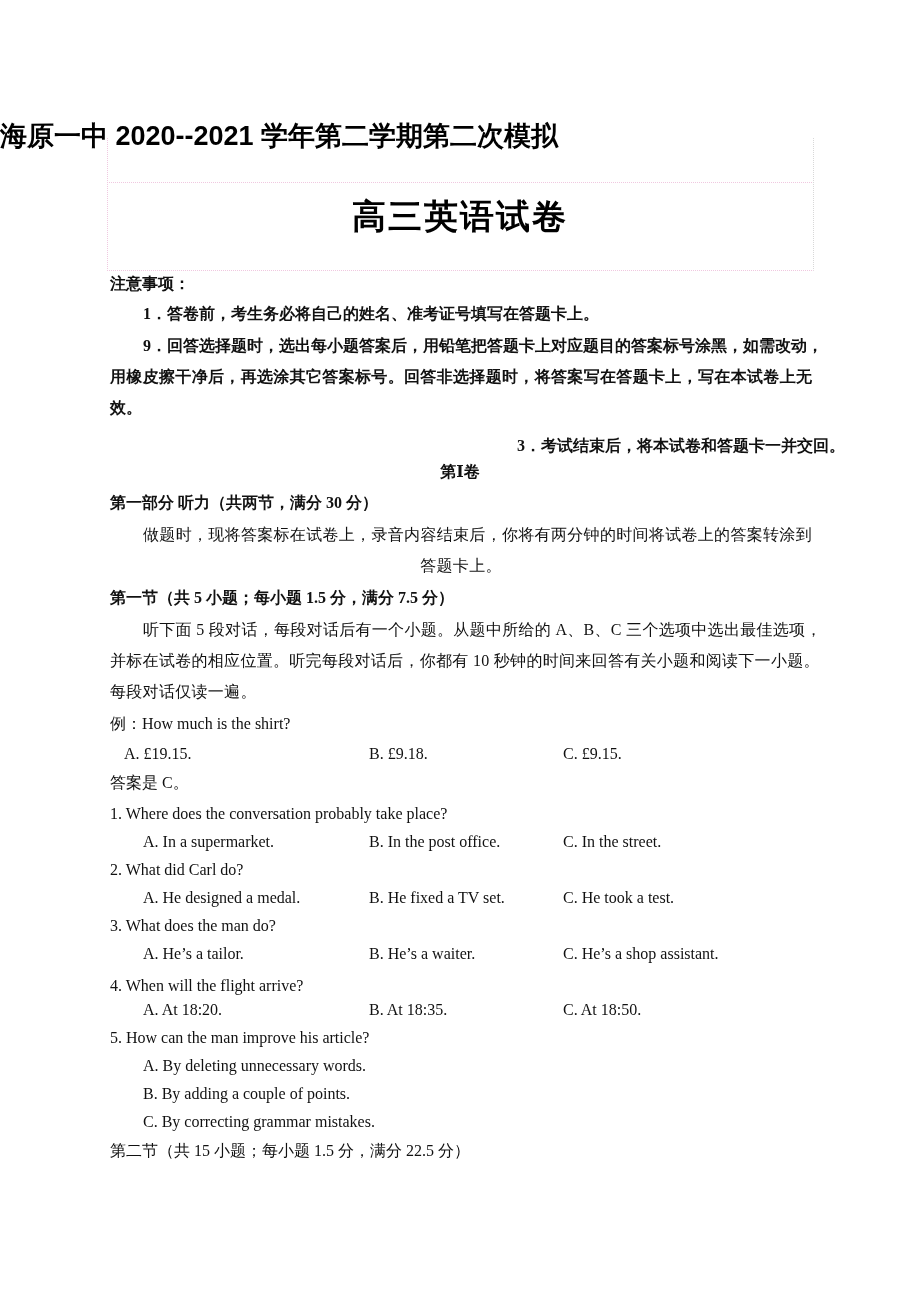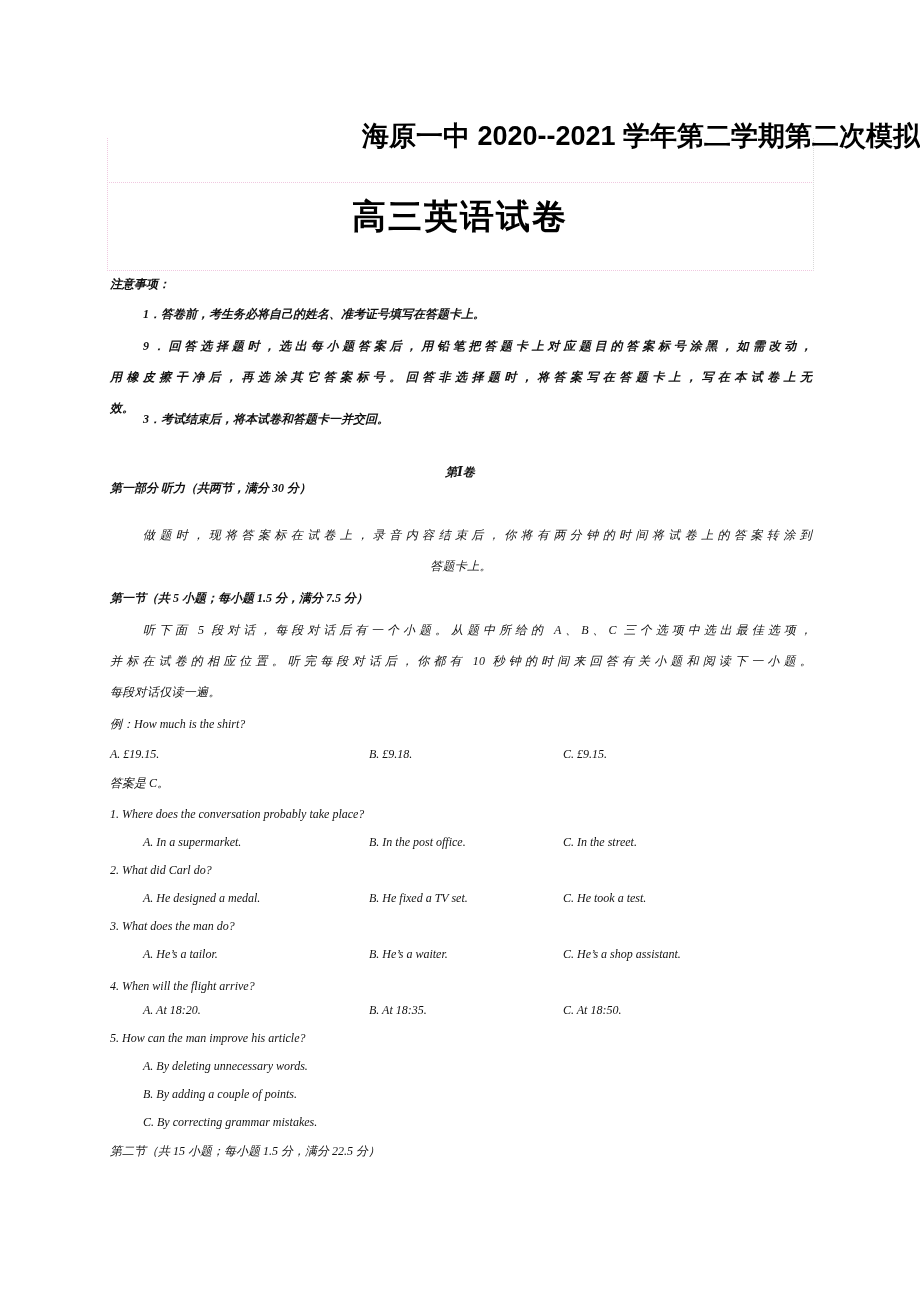--- a/index.html
+++ b/index.html
@@ -13,21 +13,21 @@
       position: relative;
       overflow: hidden;
       font-family: "Liberation Serif", "DejaVu Serif", serif;
       color: #111111;
     }
     .title-main {
       position: absolute;
       top: 116px;
       left: 0;
       width: 920px;
-      text-align: right;
+      text-align: left;
       font-family: "Liberation Sans", "DejaVu Sans", sans-serif;
       font-weight: bold;
       font-size: 27px;
       line-height: 40px;
       color: #000;
       letter-spacing: 0px;
     }
     .title-box {
       position: absolute;
       left: 107px;
@@ -55,24 +55,23 @@
       font-weight: bold;
       font-size: 34px;
       line-height: 48px;
       color: #000;
       letter-spacing: 2px;
     }
     .line {
       position: absolute;
       left: 110px;
       width: 702px;
-      font-size: 12px;
+      font-size: 16px;
       line-height: 20px;
       white-space: nowrap;
-      font-style: italic;
     }
     .bold { font-weight: bold; }
     .indent { left: 143px; }
     .center { left: 0; width: 920px; text-align: center; }
     .col-b { position: absolute; left: 369px; }
     .col-c { position: absolute; left: 563px; }
     .justify-line {
       text-align: justify;
       text-align-last: justify;
     }
@@ -84,36 +83,36 @@
 <div class="title-box"></div>
 <div class="title-box-sep"></div>
 <div class="title-main">海原一中 2020--2021 学年第二学期第二次模拟</div>
 <div class="title-sub">高三英语试卷</div>
 
 <div class="line bold" style="top:274px;">注意事项：</div>
 <div class="line indent bold" style="top:304px; width:669px;">1．答卷前，考生务必将自己的姓名、准考证号填写在答题卡上。</div>
 <div class="line indent bold justify-line" style="top:336px; width:669px;">9．回答选择题时，选出每小题答案后，用铅笔把答题卡上对应题目的答案标号涂黑，如需改动，</div>
 <div class="line bold justify-line" style="top:367px;">用橡皮擦干净后，再选涂其它答案标号。回答非选择题时，将答案写在答题卡上，写在本试卷上无</div>
 <div class="line bold" style="top:398px;">效。</div>
-<div class="line indent bold" style="top:409px;">3．考试结束后，将本试卷和答题卡一并交回。</div>
+<div class="line indent bold" style="top:436px;text-align:right;">3．考试结束后，将本试卷和答题卡一并交回。</div>
 
 <div class="line center bold" style="top:462px;">第Ⅰ卷</div>
 
-<div class="line bold" style="top:478px;">第一部分  听力（共两节，满分  30  分）</div>
+<div class="line bold" style="top:493px;">第一部分  听力（共两节，满分  30  分）</div>
 <div class="line indent justify-line cn-body" style="top:525px; width:669px;">做题时，现将答案标在试卷上，录音内容结束后，你将有两分钟的时间将试卷上的答案转涂到</div>
 <div class="line cn-body" style="top:556px;text-align:center;">答题卡上。</div>
 
 <div class="line bold" style="top:588px;">第一节（共 5 小题；每小题 1.5 分，满分 7.5 分）</div>
 <div class="line indent justify-line cn-body" style="top:620px; width:669px;">听下面 5 段对话，每段对话后有一个小题。从题中所给的 A、B、C 三个选项中选出最佳选项，</div>
 <div class="line justify-line cn-body" style="top:651px;">并标在试卷的相应位置。听完每段对话后，你都有 10 秒钟的时间来回答有关小题和阅读下一小题。</div>
 <div class="line cn-body" style="top:682px;">每段对话仅读一遍。</div>
 
 <div class="line" style="top:714px;">例：How much is the shirt?</div>
 <div class="line" style="top:744px; left:0; width:920px;">
-  <span style="position:absolute; left:110px;">A. £19.15.</span>
+  <span style="position:absolute; left:124px;">A. £19.15.</span>
   <span class="col-b">B. £9.18.</span>
   <span class="col-c">C. £9.15.</span>
 </div>
 <div class="line" style="top:773px;">答案是 C。</div>
 
 <div class="line" style="top:804px;">1. Where does the conversation probably take place?</div>
 <div class="line" style="top:832px; left:0; width:920px;">
   <span style="position:absolute; left:143px;">A. In a supermarket.</span>
   <span class="col-b">B. In the post office.</span>
   <span class="col-c">C. In the street.</span>

